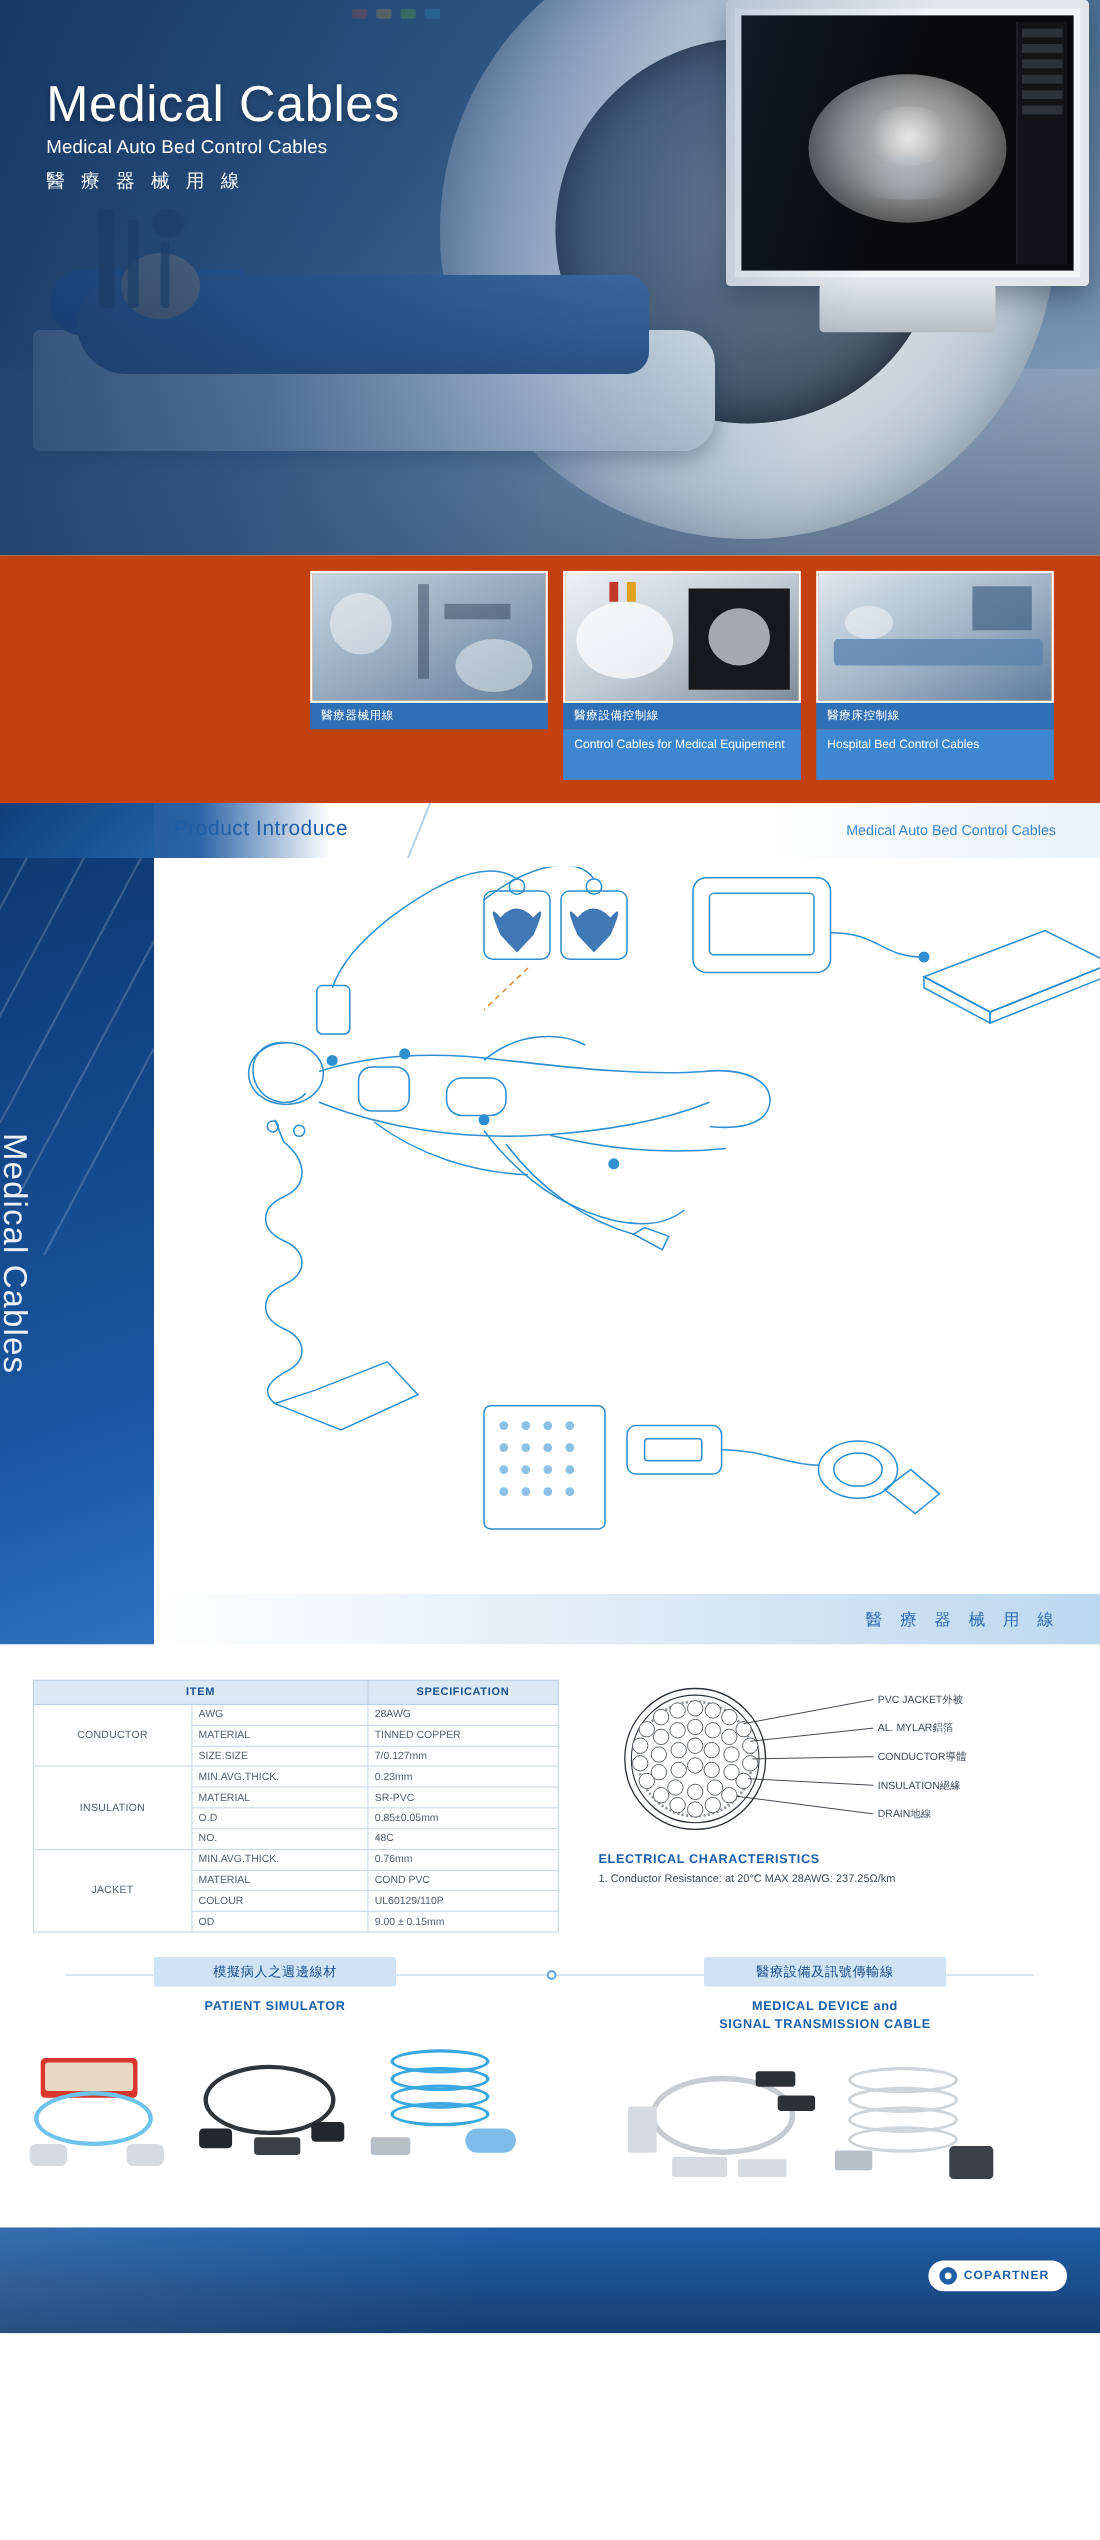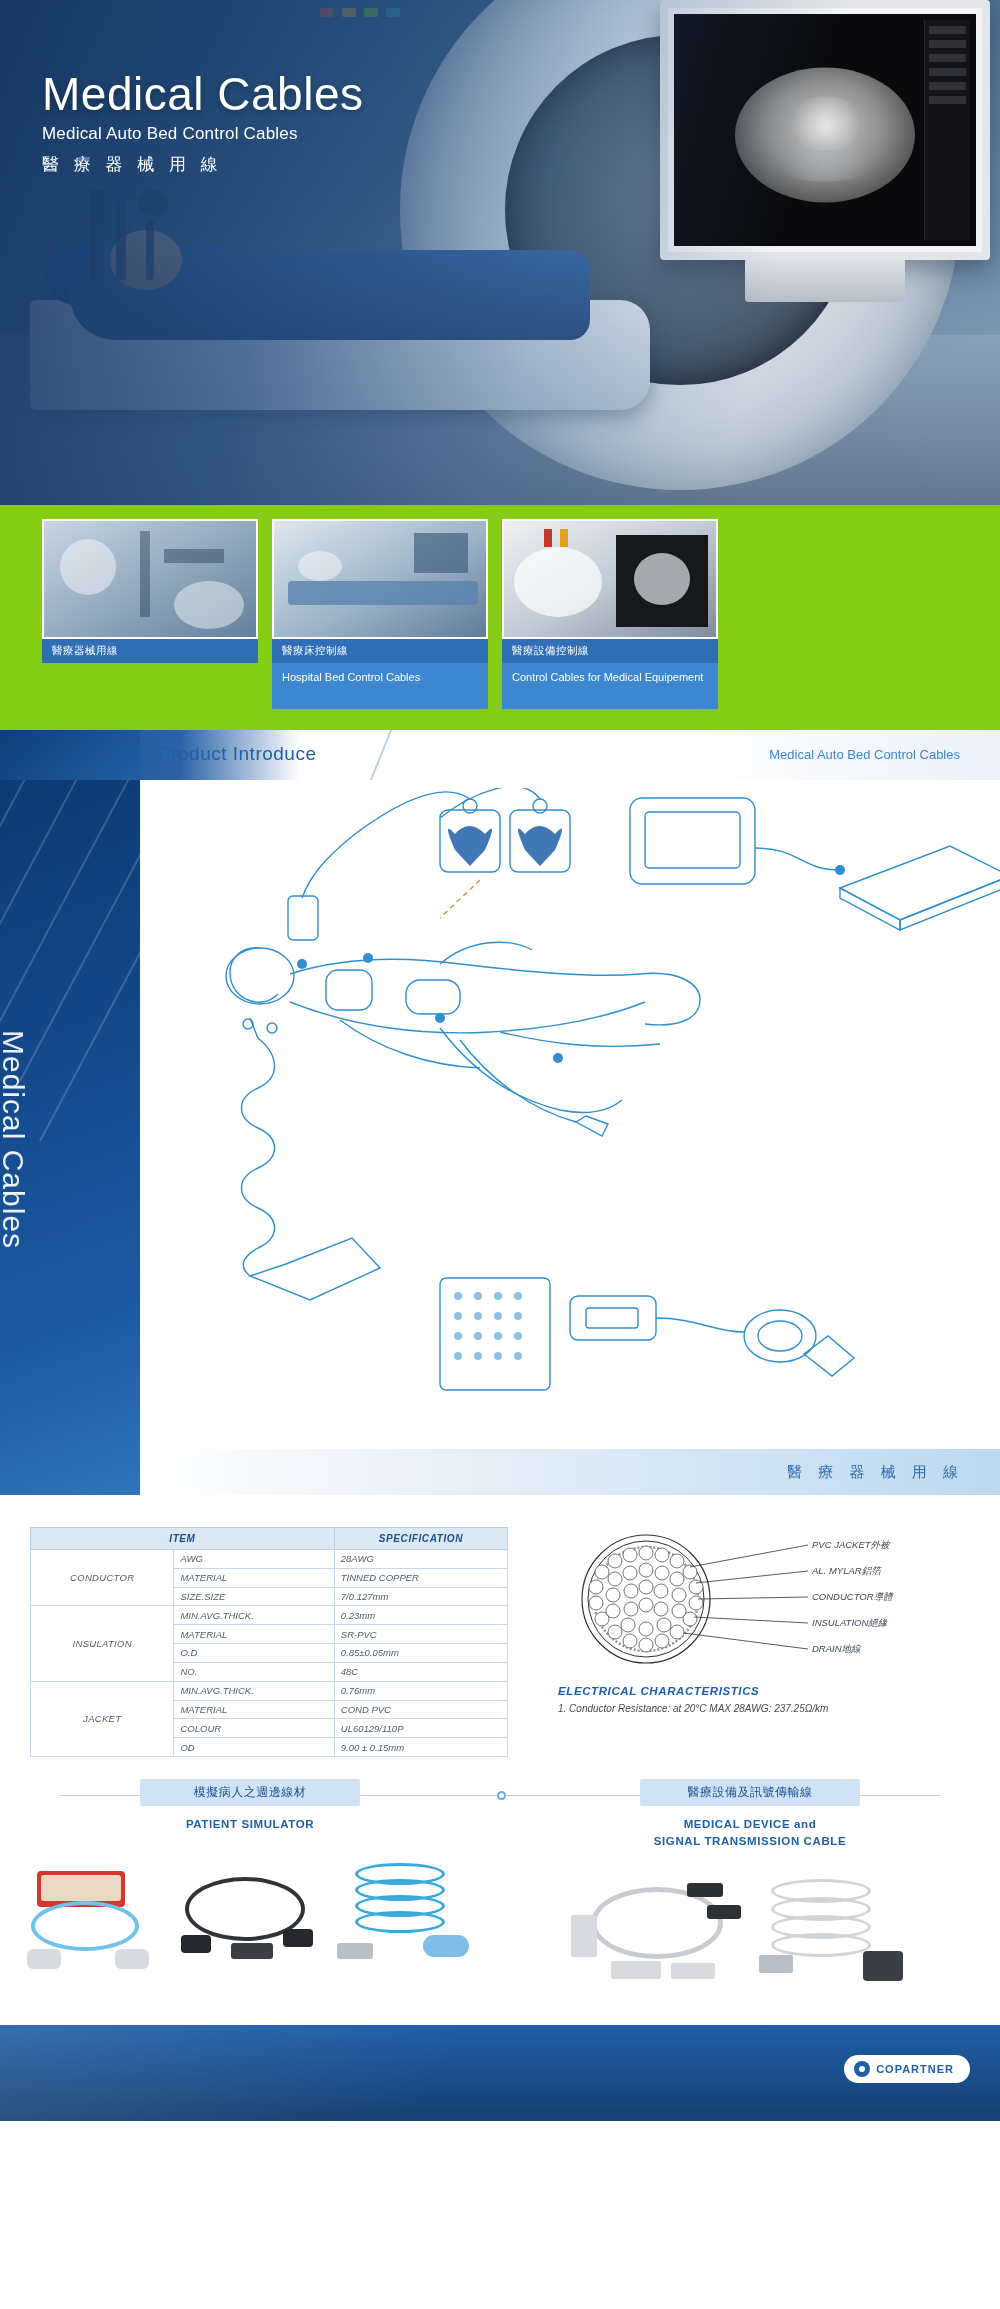--- a/index.html
+++ b/index.html
@@ -173,24 +173,25 @@
     font-size: 17px;
     margin-top: 9px;
     letter-spacing: 5px;
   }
 
   
   .thumbs {
     position: relative;
     width: 1000px;
     height: 225px;
-    background: #84cc16;
+    background: #c2410c;
     display: flex;
     gap: 14px;
     padding: 14px 42px 0 42px;
+    justify-content: flex-end;
   }
   .thumb {
     position: relative;
     width: 216px;
   }
   .thumb-img {
     height: 120px;
     border: 2px solid #ffffff;
     overflow: hidden;
     position: relative;
@@ -318,22 +319,21 @@
     display: flex; align-items: center;
     padding-left: 14px;
     color: #1c4f8c;
     font-size: 13px;
     letter-spacing: .4px;
   }
   .spec-body {
     position: relative;
     display: flex;
     padding: 14px 30px 0 30px;
-    gap: 40px;
-    font-style: italic;
+    gap: 26px;
   }
   table.spec {
     border-collapse: collapse;
     width: 478px;
     font-size: 9.5px;
     color: #3e4b57;
   }
   table.spec th {
     background: #dce9f5;
     color: #1c4f8c;
@@ -541,39 +541,39 @@
       <div class="thumb-img ti1">
         <div class="blob" style="left:16px;top:18px;width:56px;height:56px;"></div>
         <div class="bar" style="left:96px;top:10px;width:10px;height:86px;"></div>
         <div class="bar" style="left:120px;top:28px;width:60px;height:14px;"></div>
         <div class="blob" style="left:130px;top:60px;width:70px;height:48px;"></div>
       </div>
       <div class="thumb-label cn">醫療器械用線</div>
     </div>
 
     <div class="thumb">
-      <div class="thumb-img ti2">
-        <div class="bar" style="left:14px;top:60px;width:190px;height:24px;background:rgba(90,130,175,.8);border-radius:4px;"></div>
-        <div class="blob" style="left:24px;top:30px;width:44px;height:30px;"></div>
-        <div class="bar" style="left:140px;top:12px;width:54px;height:40px;background:rgba(60,90,125,.65);"></div>
-      </div>
-      <div class="thumb-label cn">醫療床控制線</div>
-      <div class="thumb-en">Hospital Bed Control Cables</div>
-    </div>
-
-    <div class="thumb">
       <div class="thumb-img ti3">
         <div class="blob" style="left:10px;top:26px;width:88px;height:70px;background:rgba(255,255,255,.7);"></div>
         <div class="bar" style="left:112px;top:14px;width:92px;height:92px;background:#16181c;"></div>
         <div class="blob" style="left:130px;top:32px;width:56px;height:52px;background:rgba(190,195,200,.85);"></div>
         <div class="bar" style="left:40px;top:8px;width:8px;height:18px;background:#c0392b;"></div>
         <div class="bar" style="left:56px;top:8px;width:8px;height:18px;background:#e0a020;"></div>
       </div>
       <div class="thumb-label cn">醫療設備控制線</div>
       <div class="thumb-en">Control Cables for Medical Equipement</div>
+    </div>
+
+    <div class="thumb">
+      <div class="thumb-img ti2">
+        <div class="bar" style="left:14px;top:60px;width:190px;height:24px;background:rgba(90,130,175,.8);border-radius:4px;"></div>
+        <div class="blob" style="left:24px;top:30px;width:44px;height:30px;"></div>
+        <div class="bar" style="left:140px;top:12px;width:54px;height:40px;background:rgba(60,90,125,.65);"></div>
+      </div>
+      <div class="thumb-label cn">醫療床控制線</div>
+      <div class="thumb-en">Hospital Bed Control Cables</div>
     </div>
 
   </div>
 
   <div class="intro-band">
     <div class="intro-left-block"></div>
     <div class="intro-slash"></div>
     <div class="intro-title">Product  Introduce</div>
     <div class="intro-right">Medical Auto Bed Control Cables</div>
   </div>

